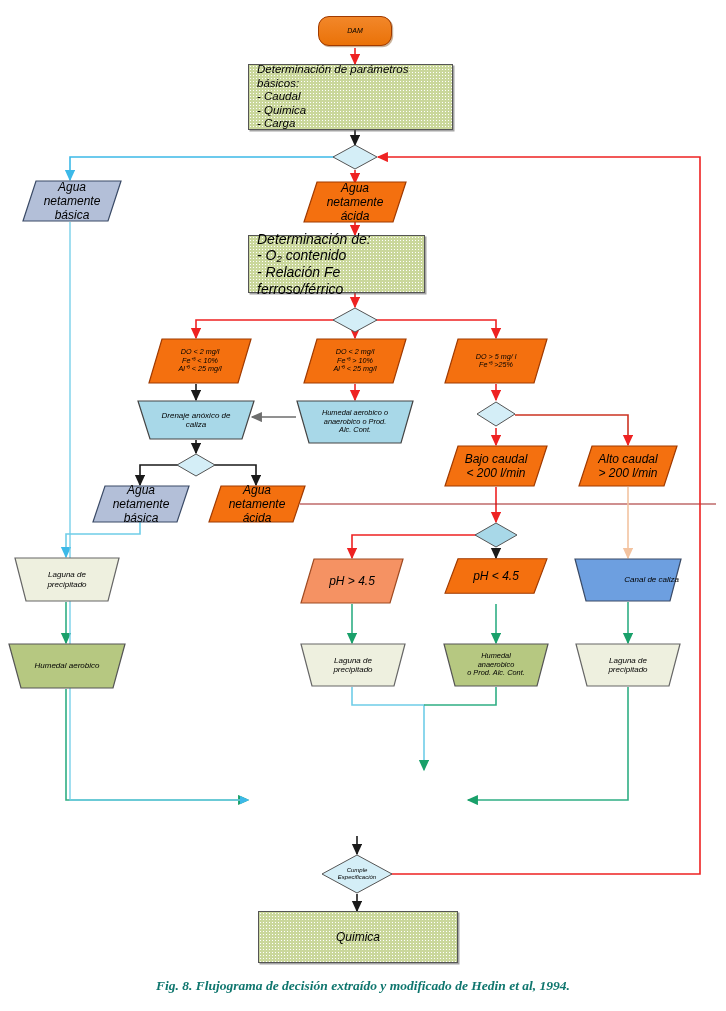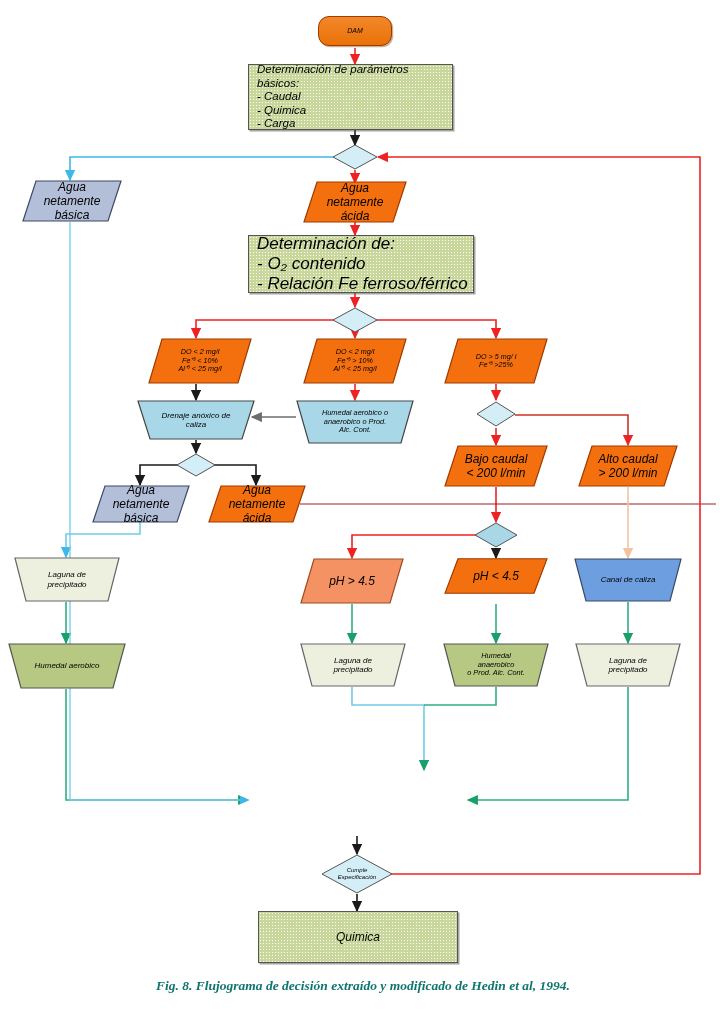--- a/index.html
+++ b/index.html
@@ -185,21 +185,21 @@
 
   <div class="node para" style="left:303px;top:181px;width:104px;height:42px;">
     <svg class="shape" viewBox="0 0 104 42" preserveAspectRatio="none">
         <polygon points="14,1 103,1 90,41 1,41" fill="#f4700f" stroke="#a03a00" stroke-width="1.2"></polygon>
       </svg>
     <span class="lbl">Agua
 netamente
 ácida</span>
   </div>
 
-  <div class="node rect big" style="left:248px;top:235px;width:226px;height:58px;font-size:17px;">
+  <div class="node rect big" style="left:248px;top:235px;width:177px;height:58px;font-size:14px;">
     <span class="lbl">Determinación de:
 - O₂ contenido
 - Relación Fe ferroso/férrico</span>
   </div>
 
   <div class="node dia" style="left:332px;top:307px;width:46px;height:26px;">
     <svg class="shape" viewBox="0 0 46 26" preserveAspectRatio="none">
         <polygon points="23,1 45,13 23,25 1,13" fill="#d4eef7" stroke="#555" stroke-width="1"></polygon>
       </svg>
   </div>
@@ -306,21 +306,21 @@
     <span class="lbl">pH &gt; 4.5</span>
   </div>
 
   <div class="node para" style="left:444px;top:558px;width:104px;height:36px;">
     <svg class="shape" viewBox="0 0 104 46" preserveAspectRatio="none">
         <polygon points="14,1 103,1 90,45 1,45" fill="#f4700f" stroke="#a03a00" stroke-width="1.2"></polygon>
       </svg>
     <span class="lbl">pH &lt; 4.5</span>
   </div>
 
-  <div class="node trap" style="left:574px;top:558px;width:108px;height:44px;">
+  <div class="node trap" style="left:574px;top:558px;width:108px;height:44px;text-align:right;">
     <svg class="shape" viewBox="0 0 108 44" preserveAspectRatio="none">
         <polygon points="1,1 107,1 96,43 12,43" fill="#6d9fe0" stroke="#3a4a66" stroke-width="1.2"></polygon>
       </svg>
     <span class="lbl">Canal de caliza</span>
   </div>
 
   <div class="node trap" style="left:14px;top:557px;width:106px;height:45px;">
     <svg class="shape" viewBox="0 0 106 45" preserveAspectRatio="none">
         <polygon points="1,1 105,1 94,44 12,44" fill="#eef0df" stroke="#666" stroke-width="1.2"></polygon>
       </svg>

